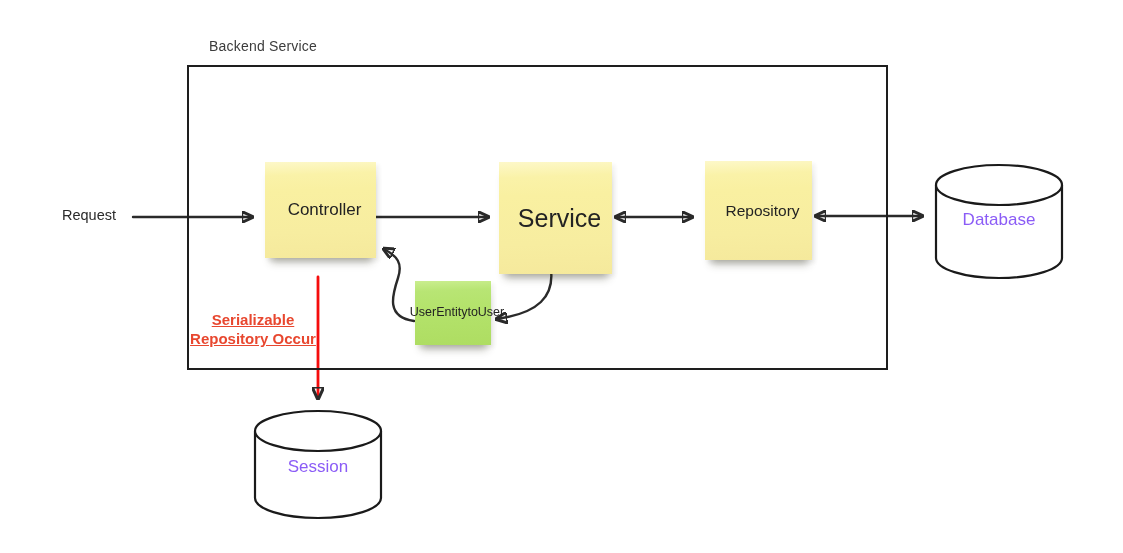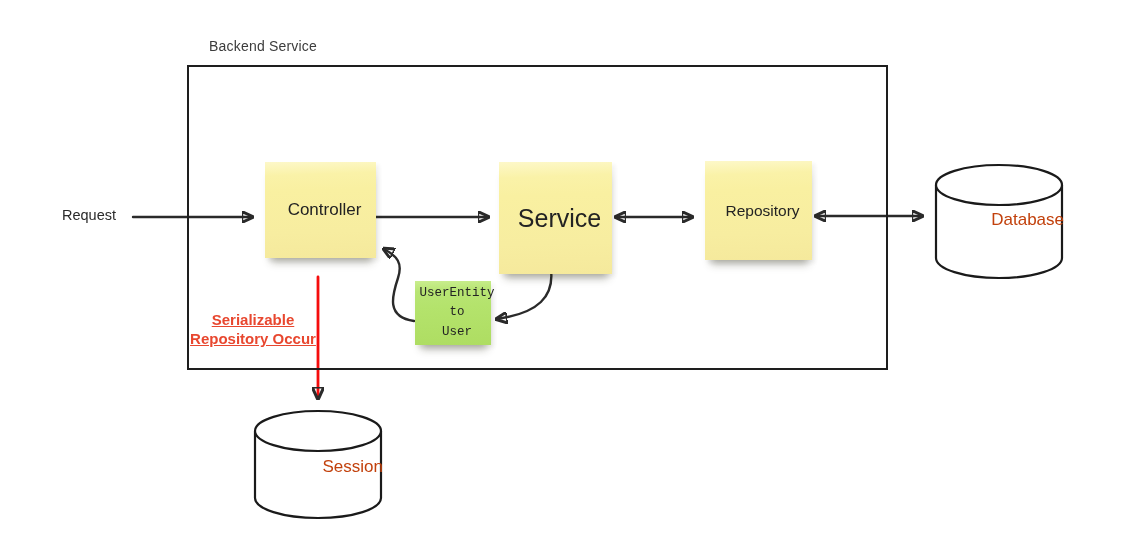--- a/index.html
+++ b/index.html
@@ -68,34 +68,33 @@
   .note-green {
     background: linear-gradient(178deg,
       #caee8f 0%, #b8e574 16%, #b4e36c 40%, #aedd62 100%);
   }
   .note-controller { left: 265px; top: 162px; width: 103px; height: 96px; font-size: 17px; }
   .note-service    { left: 499px; top: 162px; width: 105px; height: 112px; font-size: 25px; }
   .note-repository { left: 705px; top: 161px; width: 99px;  height: 99px; font-size: 15.5px; }
   .note-mapping    {
     left: 415px; top: 281px; width: 68px; height: 64px;
     font-size: 12.5px; line-height: 1.55;
-    flex-direction: column;
-    font-family: Liberation Mono, monospace;
+    flex-direction: row;
   }
 
   
   .cylinder { pointer-events: none; }
   .cyl-database { left: 934px; top: 163px; width: 130px; height: 117px; }
   .cyl-session  { left: 253px; top: 409px; width: 130px; height: 111px; }
   .cyl-label {
     position: absolute;
     left: 0; right: 0;
-    text-align: right;
+    text-align: center;
     font-size: 17px;
-    color: #c2410c;
+    color: #8b5cf6;
   }
   .cyl-database .cyl-label { top: 47px; }
   .cyl-session  .cyl-label { top: 48px; }
 
   
   #arrows {
     left: 0; top: 0;
     width: 1123px; height: 553px;
     pointer-events: none;
   }

